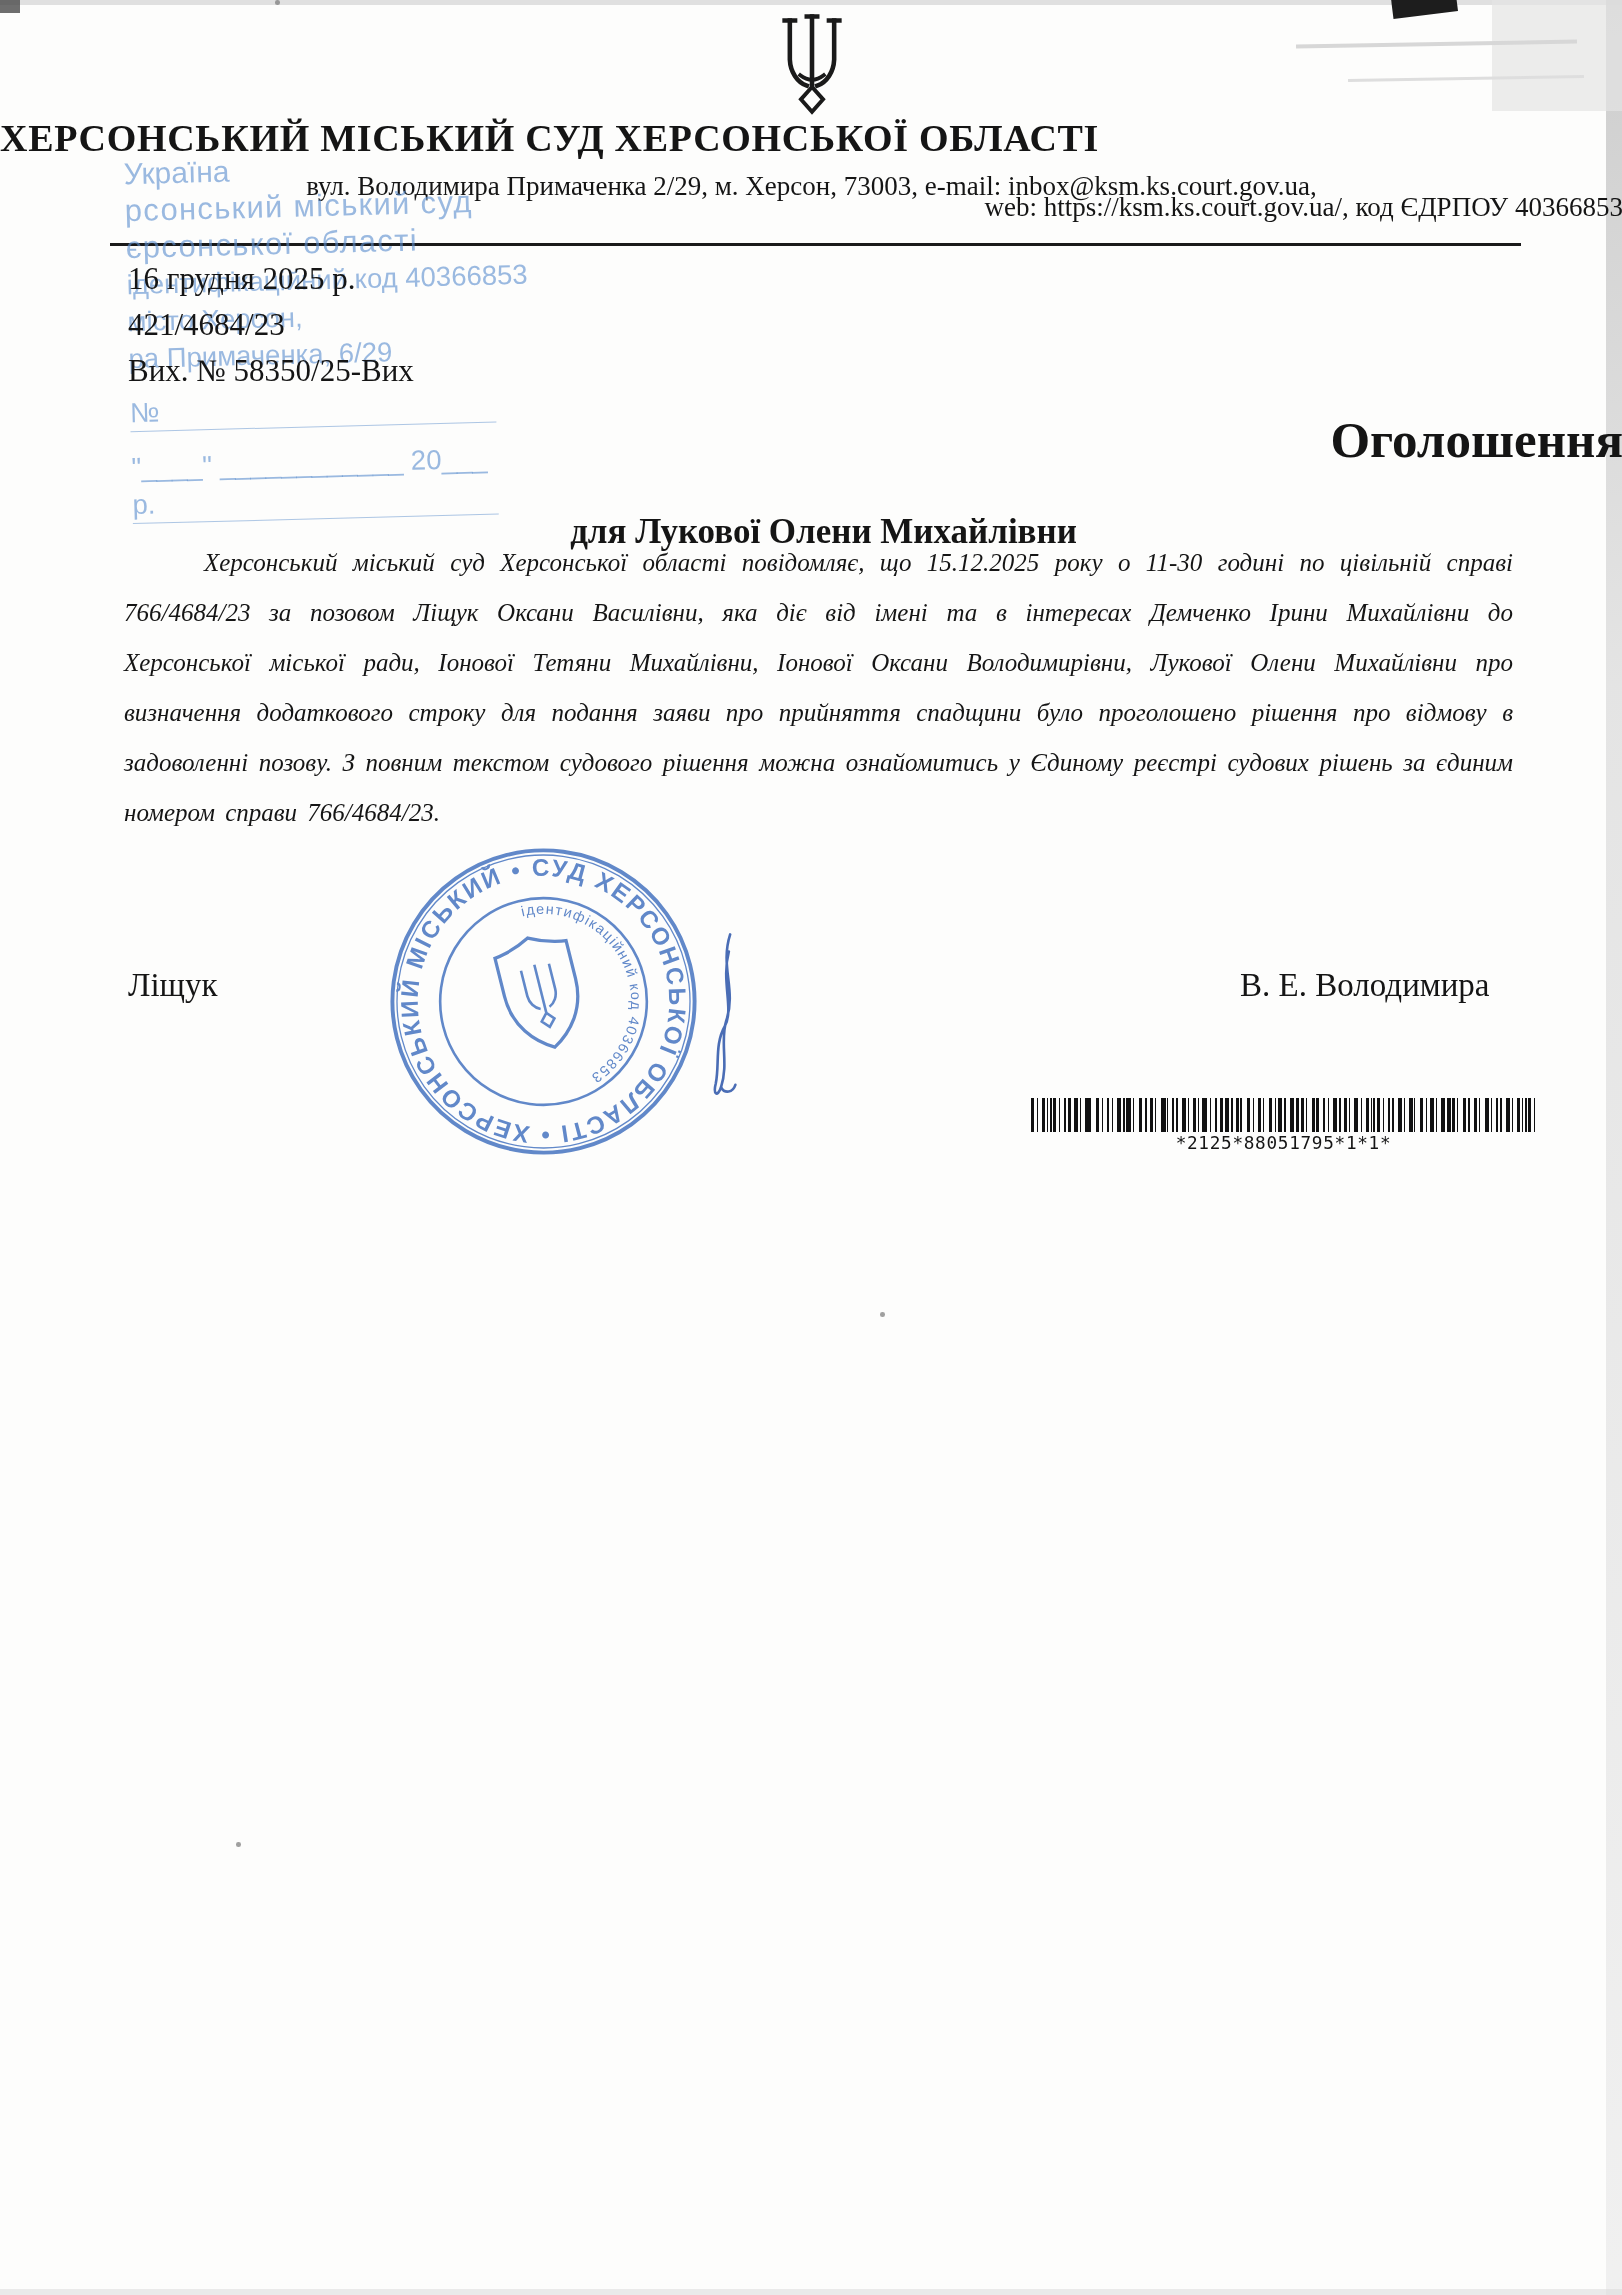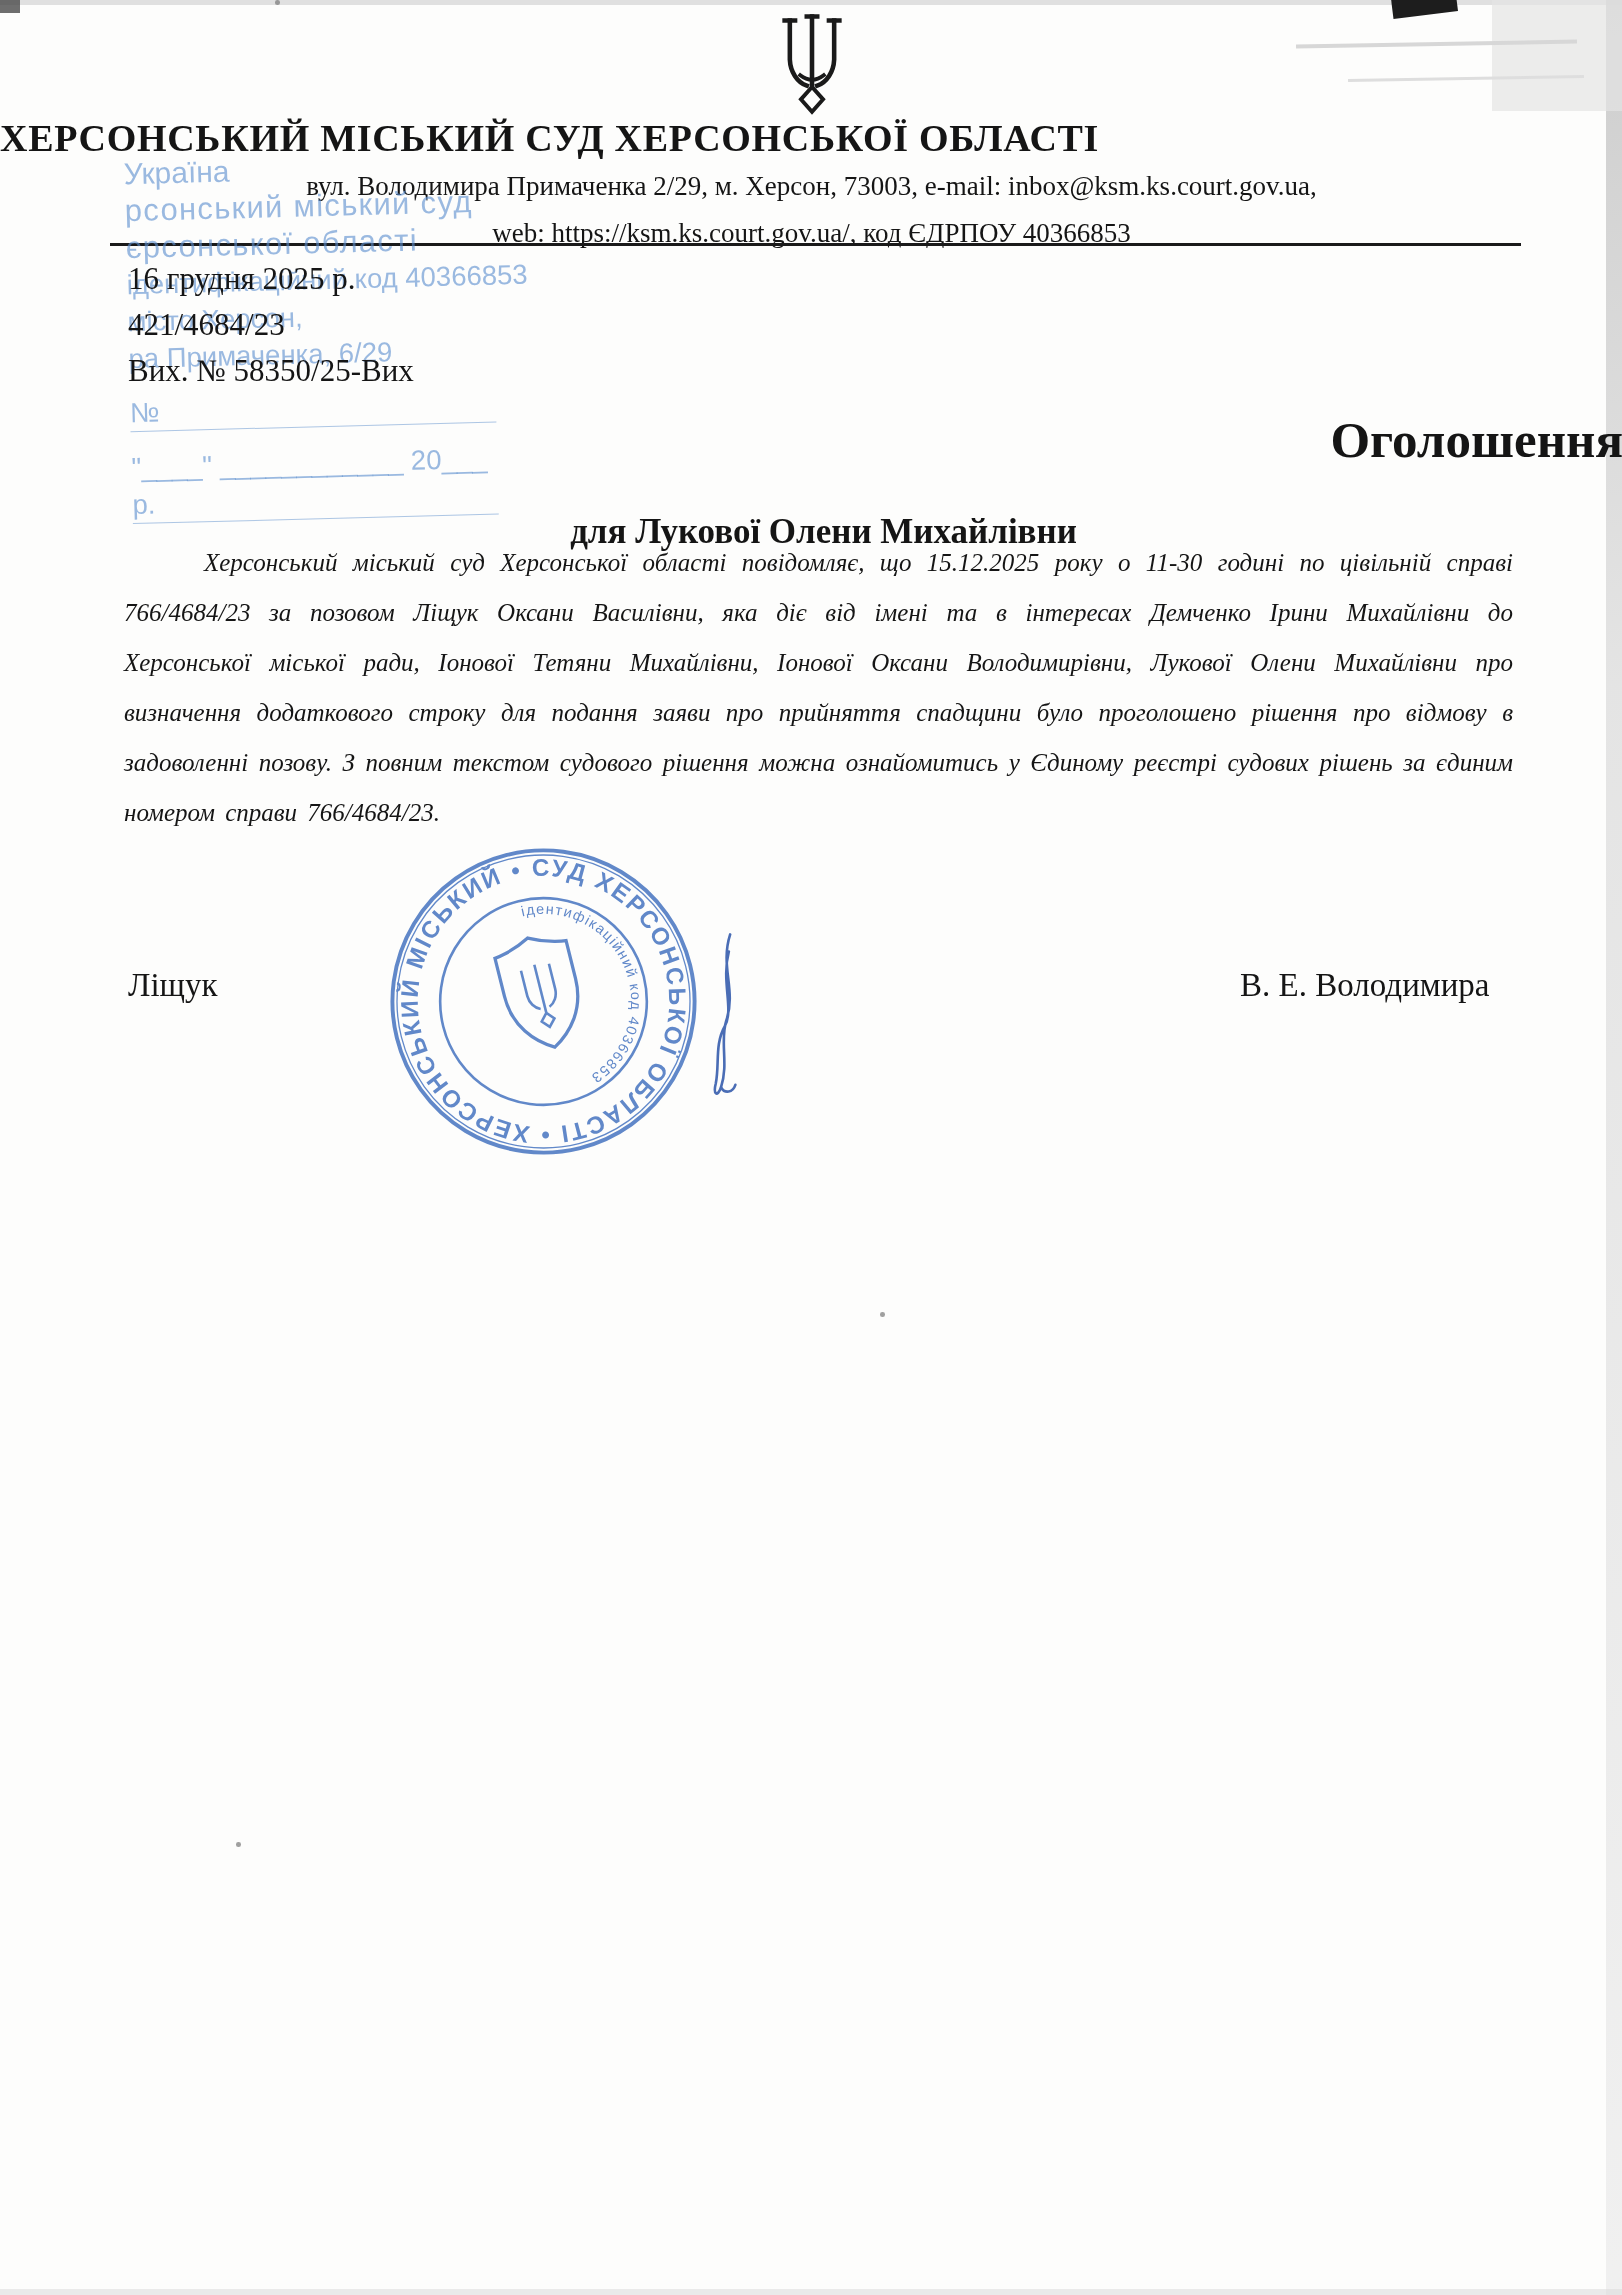--- a/index.html
+++ b/index.html
@@ -24,21 +24,21 @@
   .speck{position:absolute;width:4.6px;height:4.6px;border-radius:50%;background:#777;opacity:.7;}
 
   
   .trident{position:absolute;top:10.5px;left:50%;transform:translateX(-50%);}
   .court-name{
     position:absolute;top:116px;left:0;width:100%;
     text-align:left;font-weight:bold;font-size:38px;letter-spacing:0.7px;
   }
   .addr{position:absolute;left:0;width:100%;text-align:center;font-size:27px;}
   .addr1{top:171px;}
-  .addr2{top:218px;}
+  .addr2{top:192px;text-align:right;}
   .rule{position:absolute;top:243px;left:110px;width:1411px;height:3.3px;background:#1a1a1a;}
 
   
   .ref-block{position:absolute;top:260px;left:128px;font-size:31px;line-height:37px;}
   .ref-block div{margin-bottom:9.2px;}
 
   
   .faint-stamp{
     position:absolute;top:149px;left:128px;width:471px;
     transform:rotate(-1.5deg);
@@ -163,15 +163,19 @@
     </svg>
   </div>
 
   <div class="signature">
     <svg width="85" height="177" viewBox="0 0 130 270" fill="none" stroke="#4a6db5" stroke-width="4" stroke-linecap="round">
       <path d="M66 8 C 50 58, 76 92, 60 140 C 50 172, 64 205, 52 242 C 46 258, 40 252, 44 236 C 50 206, 42 176, 58 148 C 72 122, 52 80, 64 34"></path>
       <path d="M52 242 C 58 252, 70 250, 74 238"></path>
     </svg>
   </div>
 
+  <div class="barcode-wrap">
+    <div class="barcode"></div>
+    <div class="barcode-text">*2125*88051795*1*1*</div>
+  </div>
 
 </div>
 
 
 </body></html>

